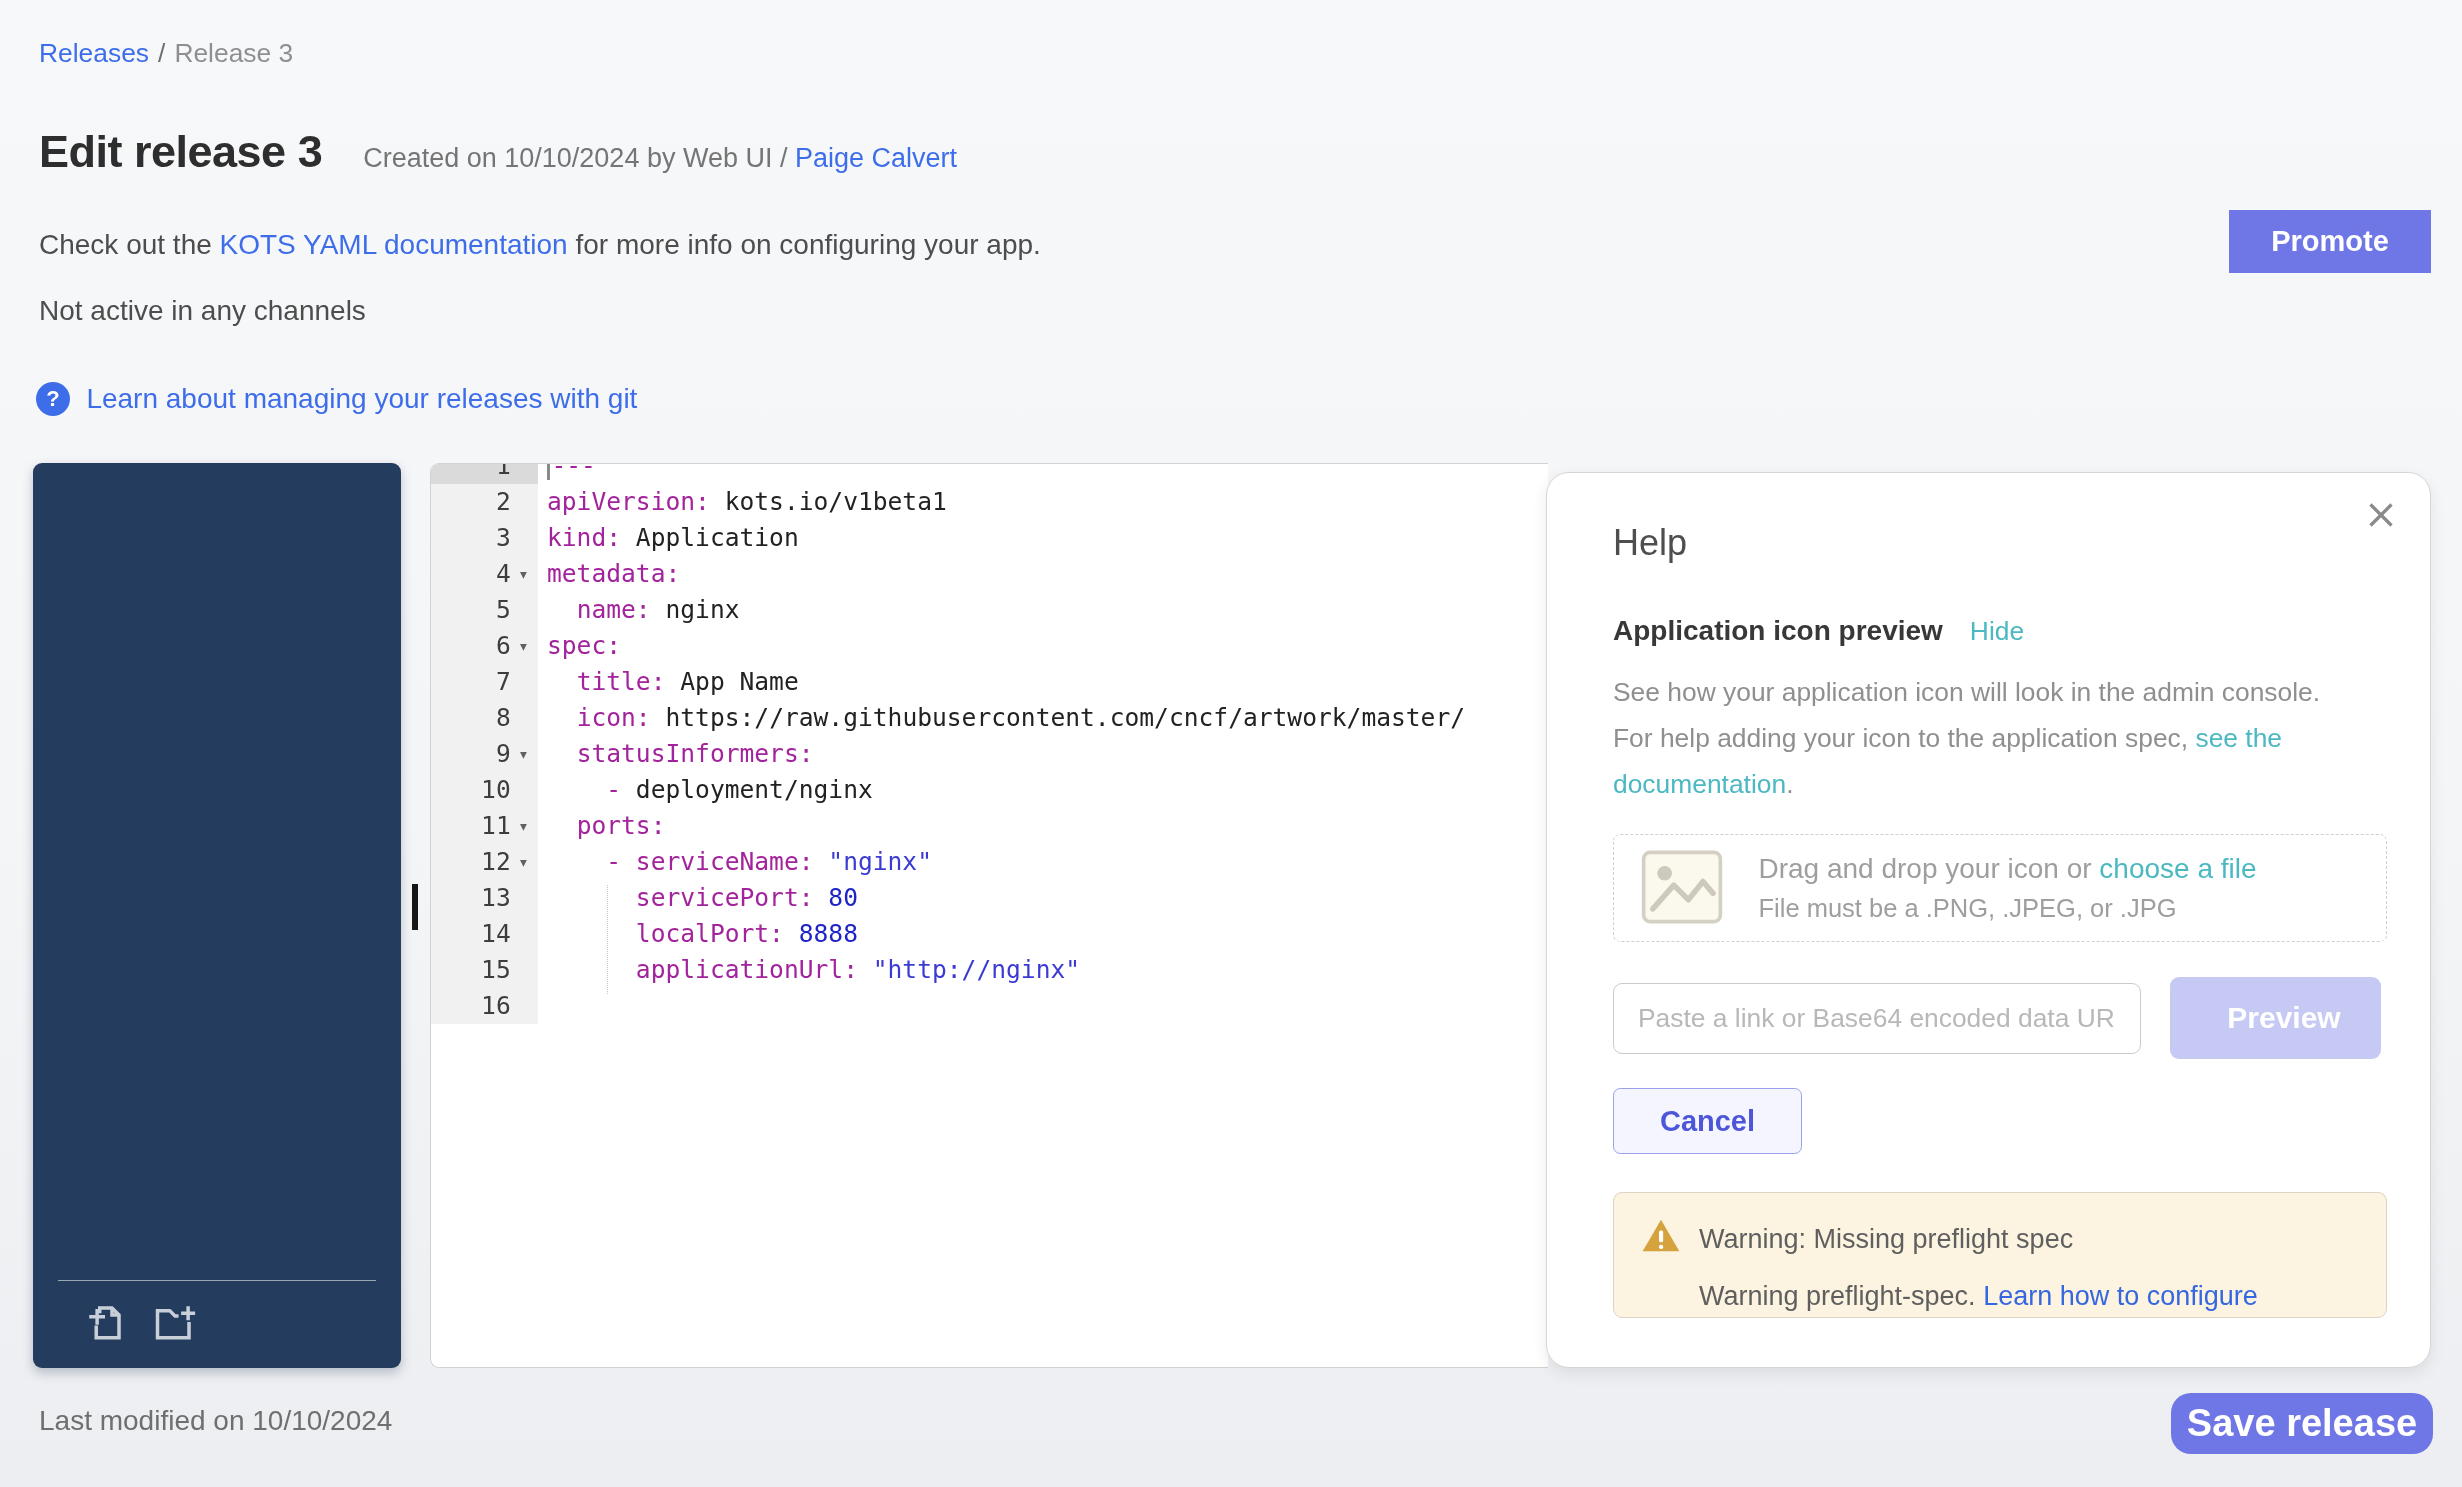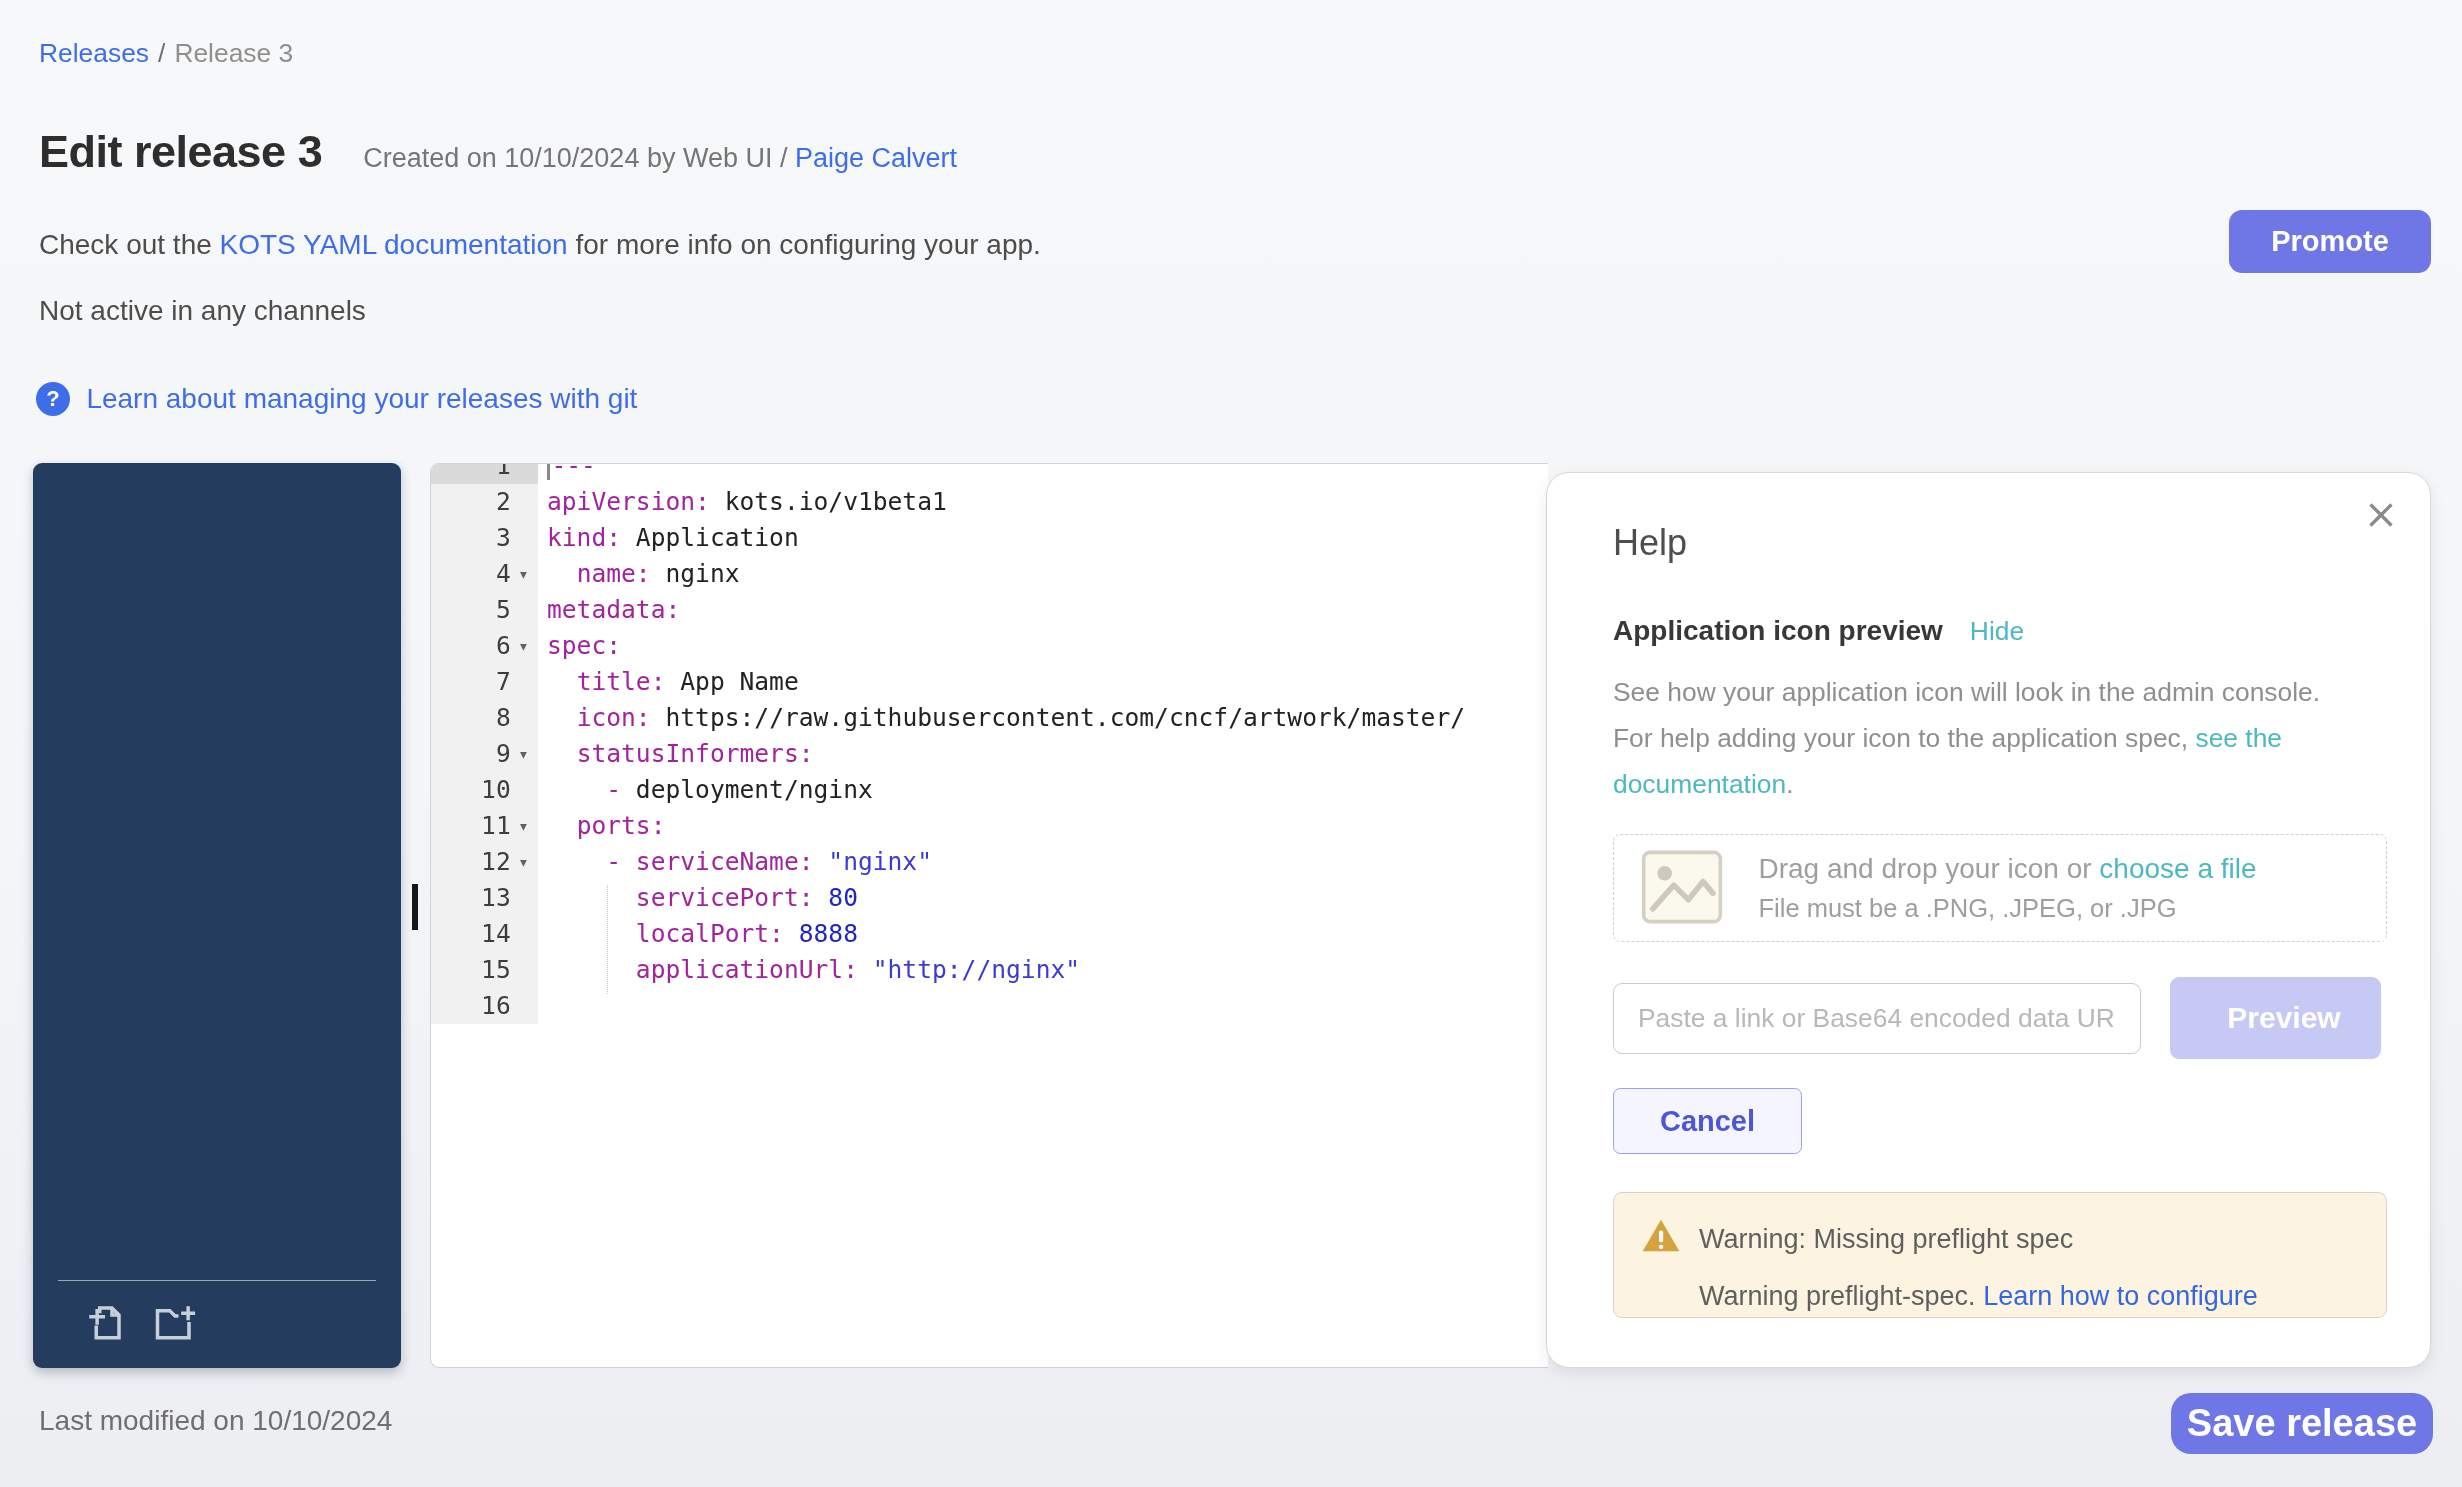--- a/index.html
+++ b/index.html
@@ -21,21 +21,21 @@
   .title-row { position: absolute; left: 39px; top: 126px; display: flex; align-items: baseline; gap: 41px; }
   .page-title { font-size: 45px; font-weight: 700; color: #2e2e2e; letter-spacing: -0.5px; }
   .created-meta { font-size: 27px; color: #757575; }
   .created-meta a { color: #3e6dea; }
 
   .docs-row { position: absolute; left: 39px; top: 229px; font-size: 28px; color: #4d4d4d; }
   .docs-row a { color: #3e6dea; }
 
   .promote-btn {
     position: absolute; left: 2229px; top: 210px; width: 202px; height: 63px;
-    background: #6f76e6; border: none; border-radius: 13px;
+    background: #6f76e6; border: none; border-radius: 0;
     color: #ffffff; font-size: 29px; font-weight: 700; font-family: inherit; cursor: pointer;
   }
 
   .status-row { position: absolute; left: 39px; top: 295px; font-size: 28px; color: #4d4d4d; }
 
   .git-row { position: absolute; left: 36px; top: 382px; display: flex; align-items: center; gap: 16.4px; }
   .q-icon {
     width: 34px; height: 34px; border-radius: 50%; background: #3e6dea;
     color: #fff; font-size: 22px; font-weight: 700; display: flex; align-items: center; justify-content: center;
   }
@@ -261,22 +261,22 @@
         </div>
         <div class="g-row">
           <span class="g-num">16</span>
           <span class="g-fold"></span>
         </div>
       </div>
     <div class="code" id="code">
         <div class="c-row"><span class="cursor-bar"></span><span class="tk-k">---</span></div>
         <div class="c-row"><span class="tk-k">apiVersion:</span><span class="tk-p"> kots.io/v1beta1</span></div>
         <div class="c-row"><span class="tk-k">kind:</span><span class="tk-p"> Application</span></div>
+        <div class="c-row"><span class="tk-k">metadata:</span></div>
         <div class="c-row"><span class="tk-p">  </span><span class="tk-k">name:</span><span class="tk-p"> nginx</span></div>
-        <div class="c-row"><span class="tk-k">metadata:</span></div>
         <div class="c-row"><span class="tk-k">spec:</span></div>
         <div class="c-row"><span class="tk-p">  </span><span class="tk-k">title:</span><span class="tk-p"> App Name</span></div>
         <div class="c-row"><span class="tk-p">  </span><span class="tk-k">icon:</span><span class="tk-p"> https://raw.githubusercontent.com/cncf/artwork/master/</span></div>
         <div class="c-row"><span class="tk-p">  </span><span class="tk-k">statusInformers:</span></div>
         <div class="c-row"><span class="tk-p">    </span><span class="tk-k">- </span><span class="tk-p">deployment/nginx</span></div>
         <div class="c-row"><span class="tk-p">  </span><span class="tk-k">ports:</span></div>
         <div class="c-row"><span class="tk-p">    </span><span class="tk-k">- serviceName:</span><span class="tk-s"> "nginx"</span></div>
         <div class="c-row"><span class="tk-p">      </span><span class="tk-k">servicePort:</span><span class="tk-n"> 80</span></div>
         <div class="c-row"><span class="tk-p">      </span><span class="tk-k">localPort:</span><span class="tk-n"> 8888</span></div>
         <div class="c-row"><span class="tk-p">      </span><span class="tk-k">applicationUrl:</span><span class="tk-s"> "http://nginx"</span></div>

